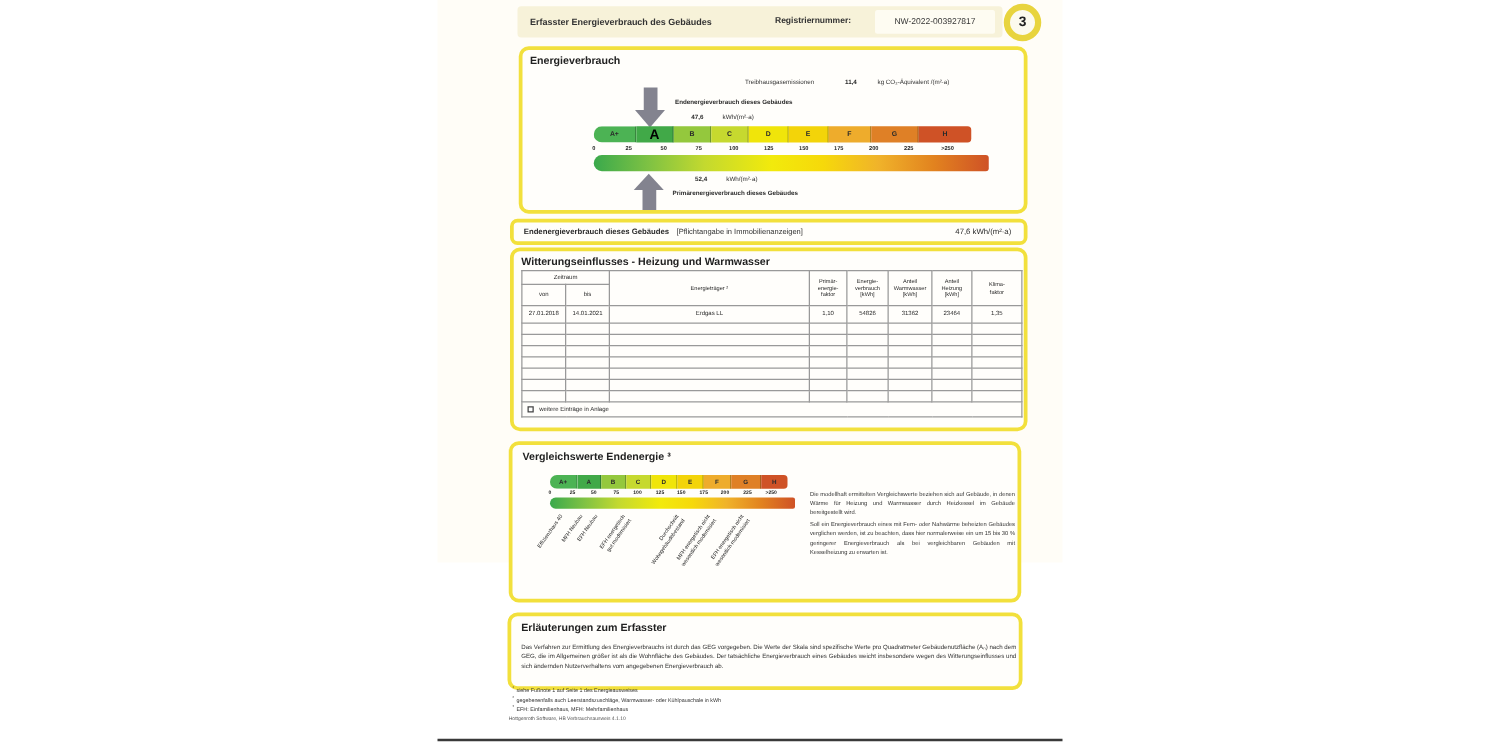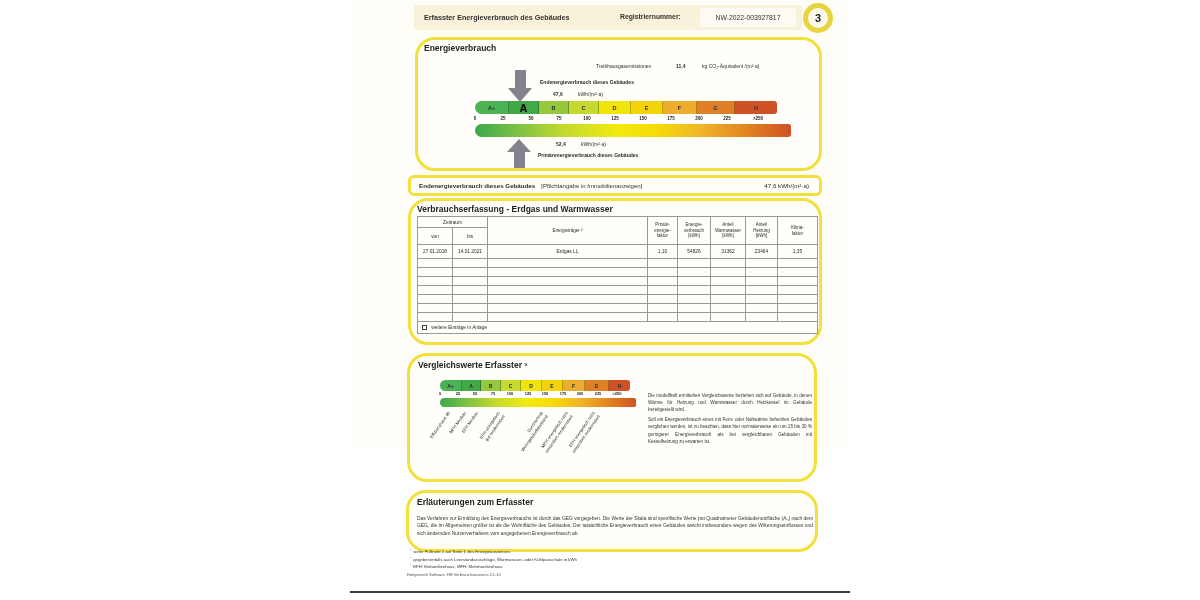--- a/index.html
+++ b/index.html
@@ -13,21 +13,21 @@
   .band-title { position:absolute; left:10px; top:8px; font-size:7.2px; font-weight:bold; color:#333; }
   .reg-label { position:absolute; left:206px; top:8px; font-size:6.8px; font-weight:bold; color:#333; }
   .reg-box { position:absolute; left:286px; top:3px; width:96px; height:19px; background:#fefcf2;
              border-radius:2px; display:flex; align-items:center; justify-content:center; }
   .reg-value { font-size:6.8px; color:#333; }
   .badge { position:absolute; left:453px; top:3px; width:30px; height:30px; border-radius:50%;
            border:5px solid #e8d43e; background:#fcfaee; display:flex; align-items:center; justify-content:center; }
   .badge span { font-size:11px; font-weight:bold; color:#222; }
 
   
-  .ybox { position:absolute; border:3px solid #f2e03c; border-radius:20px; background:#fffefb; }
+  .ybox { position:absolute; border:3px solid #f2e03c; border-radius:8px; background:#fffefb; }
   .box-title { position:absolute; left:6px; top:3px; font-size:8.5px; font-weight:bold; color:#222; }
 
   
   #box-ev { left:65px; top:37px; width:407px; height:134px; }
   .ghg-label { position:absolute; left:178px; top:23px; font-size:5px; color:#333; }
   .ghg-value { position:absolute; left:258px; top:23px; font-size:5px; font-weight:bold; }
   .ghg-unit  { position:absolute; left:284px; top:23px; font-size:5px; color:#333; }
   .arrow-shaft { position:absolute; background:#83838f; }
   #down-shaft { left:97px; top:30px; width:11px; height:18px; }
   #down-head { position:absolute; left:90px; top:48px; width:0; height:0;
@@ -159,21 +159,21 @@
     <span class="pri-label">Primärenergieverbrauch dieses Gebäudes</span>
   </div>
 
   <div id="strip" class="ybox">
     <span class="strip-label">Endenergieverbrauch dieses Gebäudes</span>
     <span class="strip-bracket">[Pflichtangabe in Immobilienanzeigen]</span>
     <span class="strip-value">47,6 kWh/(m²·a)</span>
   </div>
 
   <div id="box-tab" class="ybox">
-    <span class="box-title">Verbrauchserfassung - Erdgas und Warmwasser</span>
+    <span class="box-title">Witterungseinflusses - Heizung und Warmwasser</span>
     <table>
       <colgroup>
         <col style="width:35px">
           <col style="width:35px">
           <col style="width:160px">
           <col style="width:30px">
         <col style="width:33px">
           <col style="width:35px">
           <col style="width:32px">
           <col style="width:40px">
@@ -285,21 +285,21 @@
         <td colspan="8">
           <span class="cb"></span>
           <span>weitere Einträge in Anlage</span>
         </td>
       </tr>
     </tbody>
       </table>
   </div>
 
   <div id="box-vgl" class="ybox">
-    <span class="box-title" style="left:8px;top:4px">Vergleichswerte Erfasster ³</span>
+    <span class="box-title" style="left:8px;top:4px">Vergleichswerte Endenergie ³</span>
     <div id="scale2" class="scale">
       <span class="seg s0" style="width:22px">A+</span>
       <span class="seg s1" style="width:19px">A</span>
       <span class="seg s2" style="width:20px">B</span>
       <span class="seg s3" style="width:20px">C</span>
       <span class="seg s4" style="width:21px">D</span>
       <span class="seg s5" style="width:21px">E</span>
       <span class="seg s6" style="width:22px">F</span>
       <span class="seg s7" style="width:24px">G</span>
       <span class="seg s8" style="width:21px">H</span>

